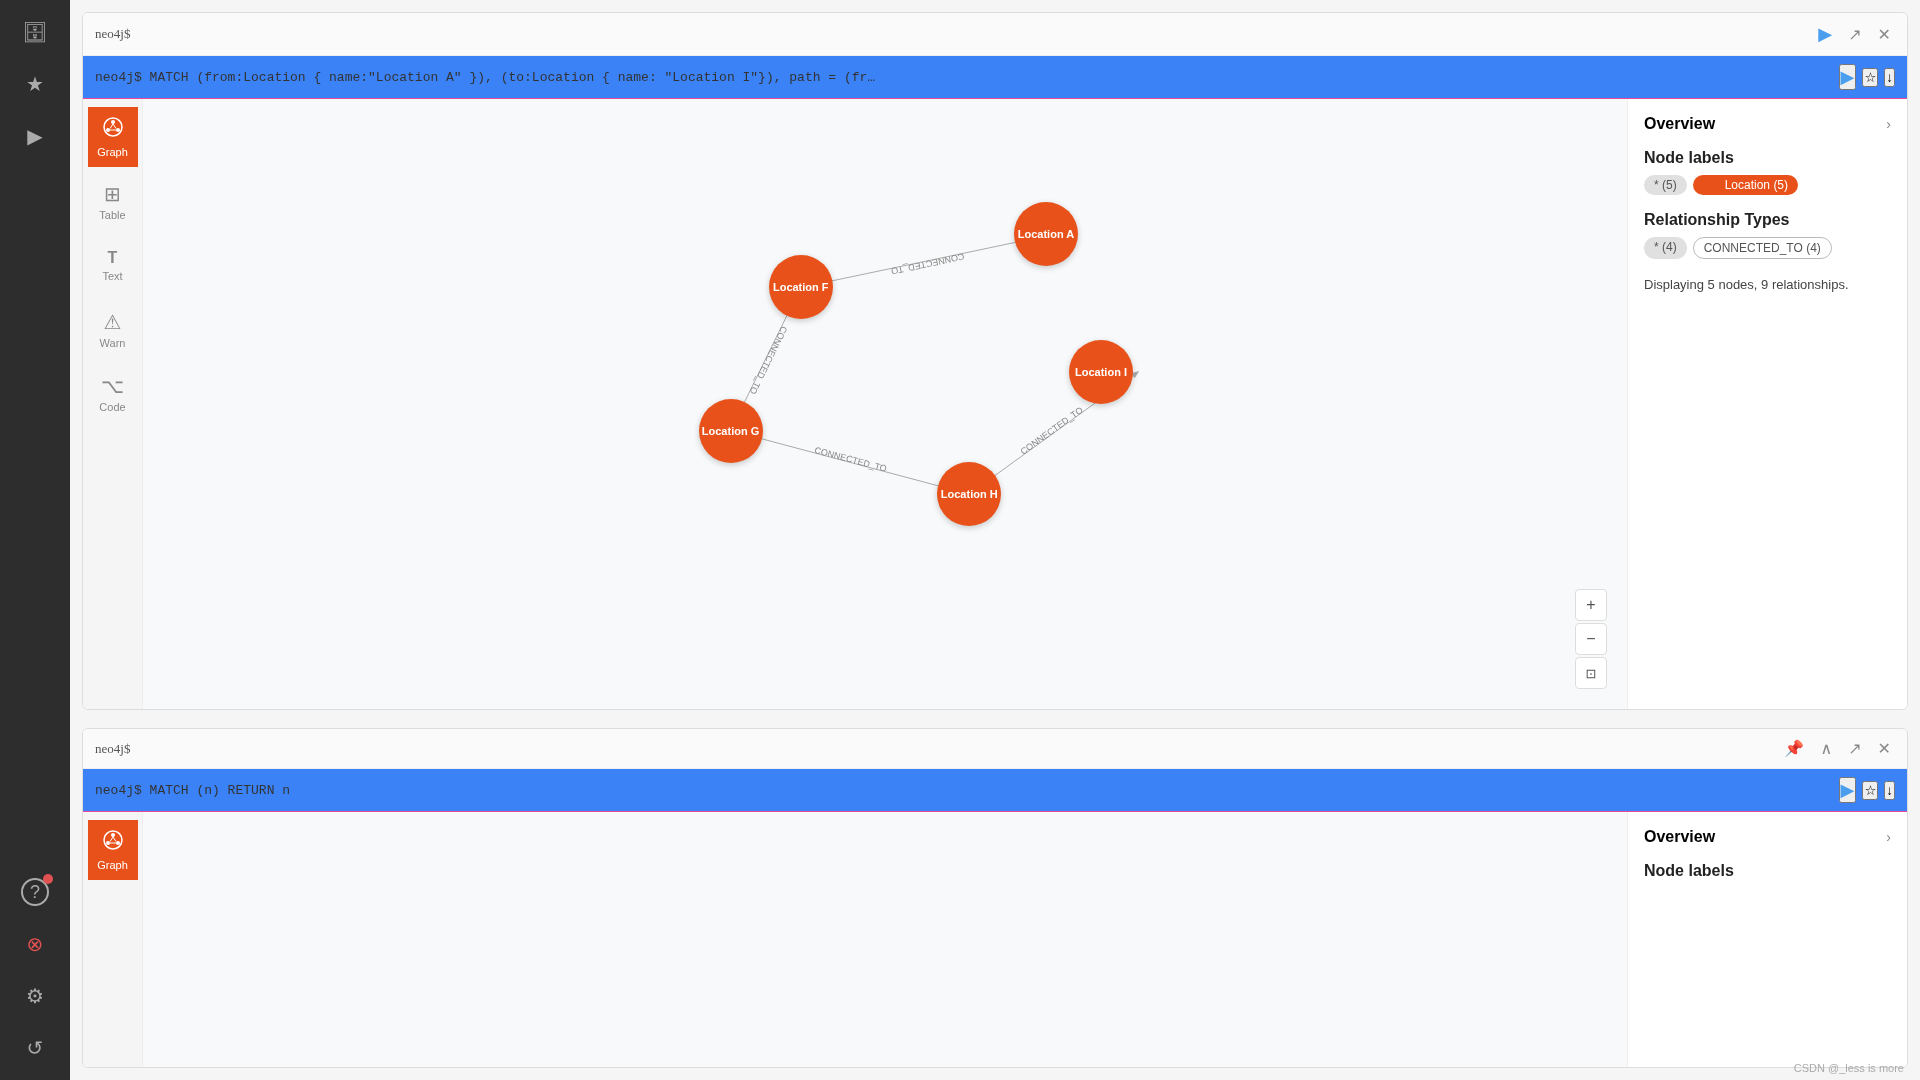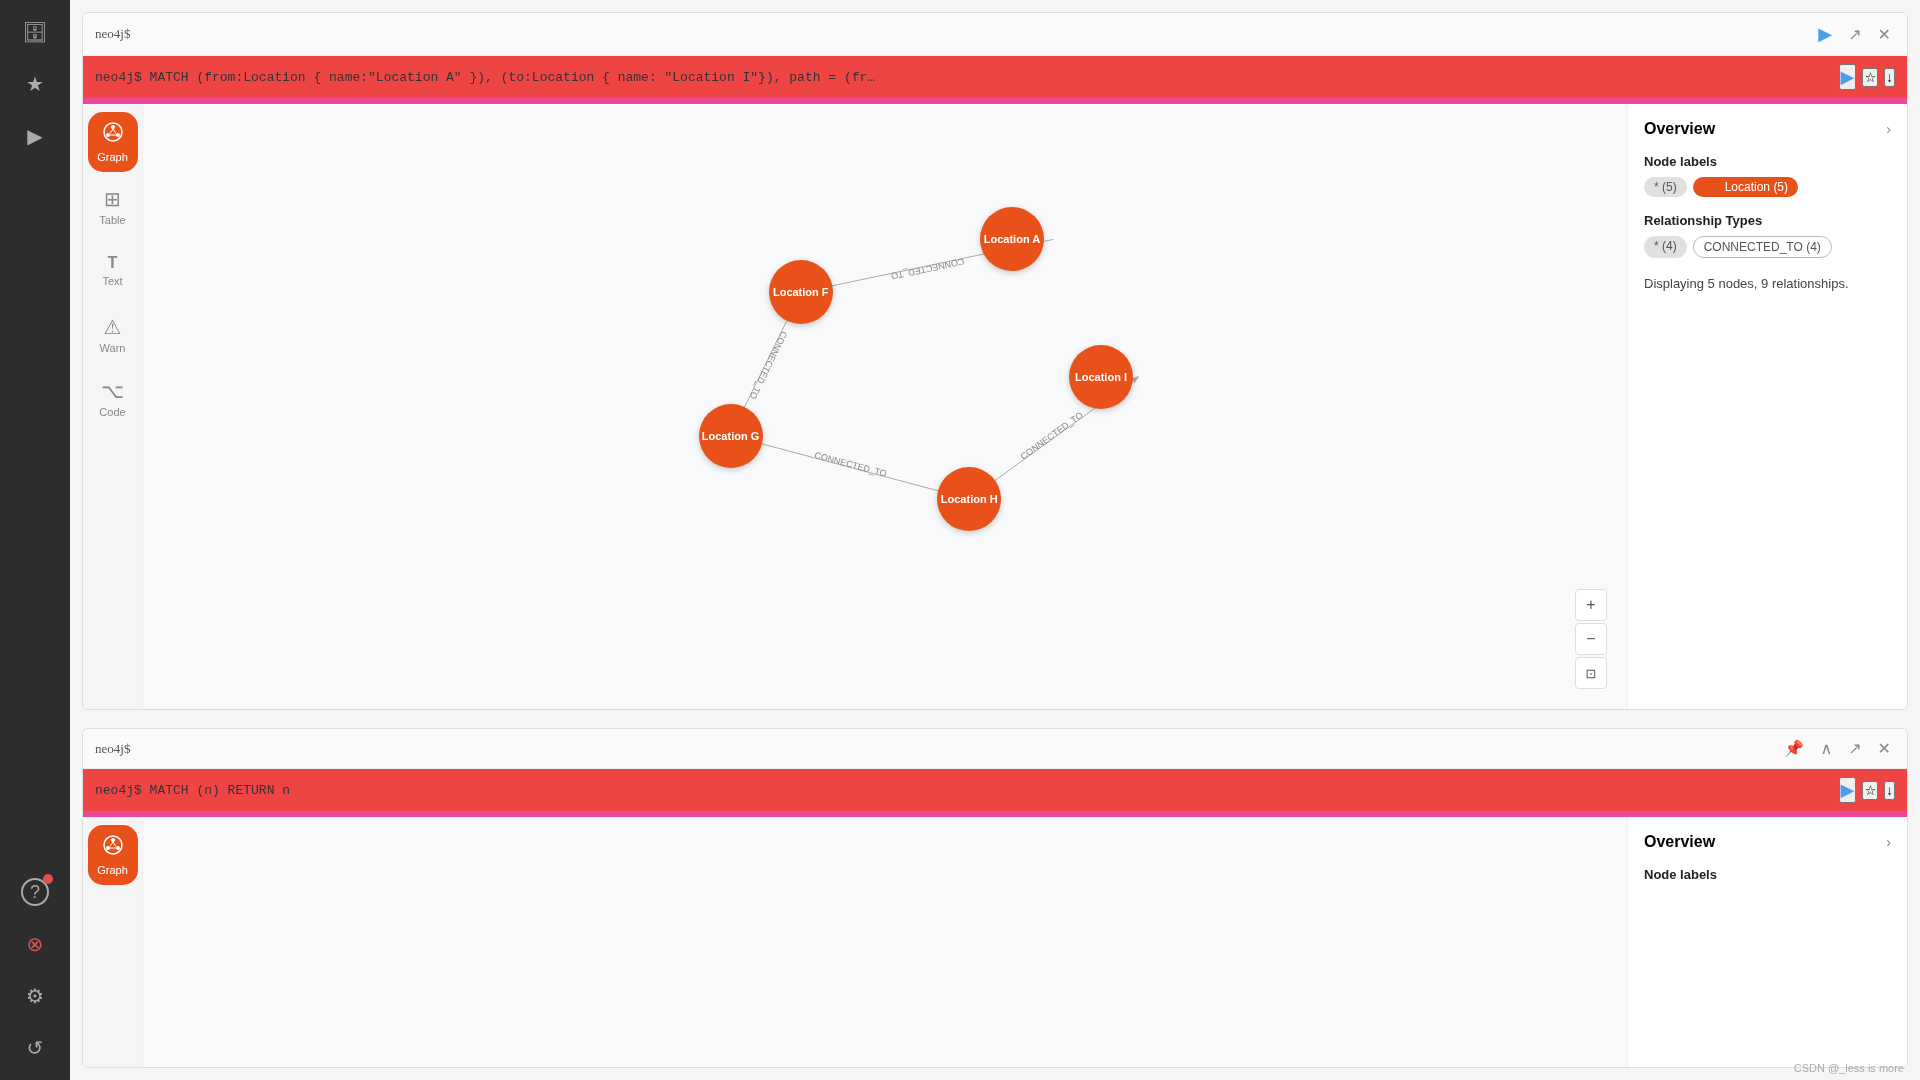--- a/index.html
+++ b/index.html
@@ -103,22 +103,22 @@
       padding: 2px 4px;
       border-radius: 3px;
     }
     .play-btn { color: #4a9eed !important; font-size: 18px !important; }
 
     
     .query-bar {
       display: flex;
       align-items: center;
       padding: 8px 12px;
-      background: #ef4444;
-      border-bottom: 6px solid #ec4899;
+      background: #3b82f6;
+      border-bottom: 1px solid #ec4899;
       gap: 8px;
     }
     .query-text {
       flex: 1;
       font-size: 13px;
       color: #333;
       font-family: 'Courier New', monospace;
       white-space: nowrap;
       overflow: hidden;
       text-overflow: ellipsis;
@@ -149,21 +149,21 @@
       gap: 4px;
     }
     .view-tab {
       width: 50px;
       height: 60px;
       display: flex;
       flex-direction: column;
       align-items: center;
       justify-content: center;
       cursor: pointer;
-      border-radius: 15px;
+      border-radius: 0;
       color: #888;
       font-size: 11px;
       gap: 3px;
     }
     .view-tab.active {
       background: #e8521a;
       color: #fff;
     }
     .view-tab-icon { font-size: 20px; }
 
@@ -242,21 +242,21 @@
       font-size: 16px;
       font-weight: 600;
       color: #000000;
     }
     .overview-expand {
       color: #888;
       cursor: pointer;
       font-size: 14px;
     }
     .overview-section-title {
-      font-size: 13px;
+      font-size: 16px;
       font-weight: 700;
       color: #222;
       margin-bottom: 8px;
     }
     .overview-section { margin-bottom: 16px; }
     .badge-row {
       display: flex;
       gap: 6px;
       flex-wrap: wrap;
     }
@@ -402,21 +402,21 @@
               <text x="784.12" y="161.89999999999998" text-anchor="middle" font-size="9" fill="#888" transform="rotate(168.15568216160767, 784.12, 161.89999999999998)">CONNECTED_TO</text>
               <line x1="657.76" y1="188.4" x2="587.5600000000001" y2="331.5" stroke="#aaa" stroke-width="1" marker-end="url(#arrow)"></line>
               <text x="622.6600000000001" y="259.95" text-anchor="middle" font-size="9" fill="#888" transform="rotate(116.13100054493857, 622.6600000000001, 259.95)">CONNECTED_TO</text>
               <line x1="587.5600000000001" y1="331.5" x2="826.2400000000001" y2="395.1" stroke="#aaa" stroke-width="1" marker-end="url(#arrow)"></line>
               <text x="706.9000000000001" y="363.3" text-anchor="middle" font-size="9" fill="#888" transform="rotate(14.920659091045126, 706.9000000000001, 363.3)">CONNECTED_TO</text>
               <line x1="826.2400000000001" y1="395.1" x2="994.72" y2="273.2" stroke="#aaa" stroke-width="1" marker-end="url(#arrow)"></line>
               <text x="910.48" y="334.15" text-anchor="middle" font-size="9" fill="#888" transform="rotate(-35.88679190251314, 910.48, 334.15)">CONNECTED_TO</text>
             </svg>
 
           <div id="top-graph-nodes">
-              <div class="node" style="left: 869px; top: 135.4px;">Location A</div>
+              <div class="node" style="left: 903px; top: 135.4px;">Location A</div>
               <div class="node" style="left: 657.76px; top: 188.4px;">Location F</div>
               <div class="node" style="left: 587.56px; top: 331.5px;">Location G</div>
               <div class="node" style="left: 826.24px; top: 395.1px;">Location H</div>
               <div class="node" style="left: 958px; top: 273.2px;">Location I</div>
             </div>
 
           <div class="zoom-controls">
             <div class="zoom-btn">+</div>
             <div class="zoom-btn">−</div>
             <div class="zoom-btn" style="font-size:13px;">⊡</div>

